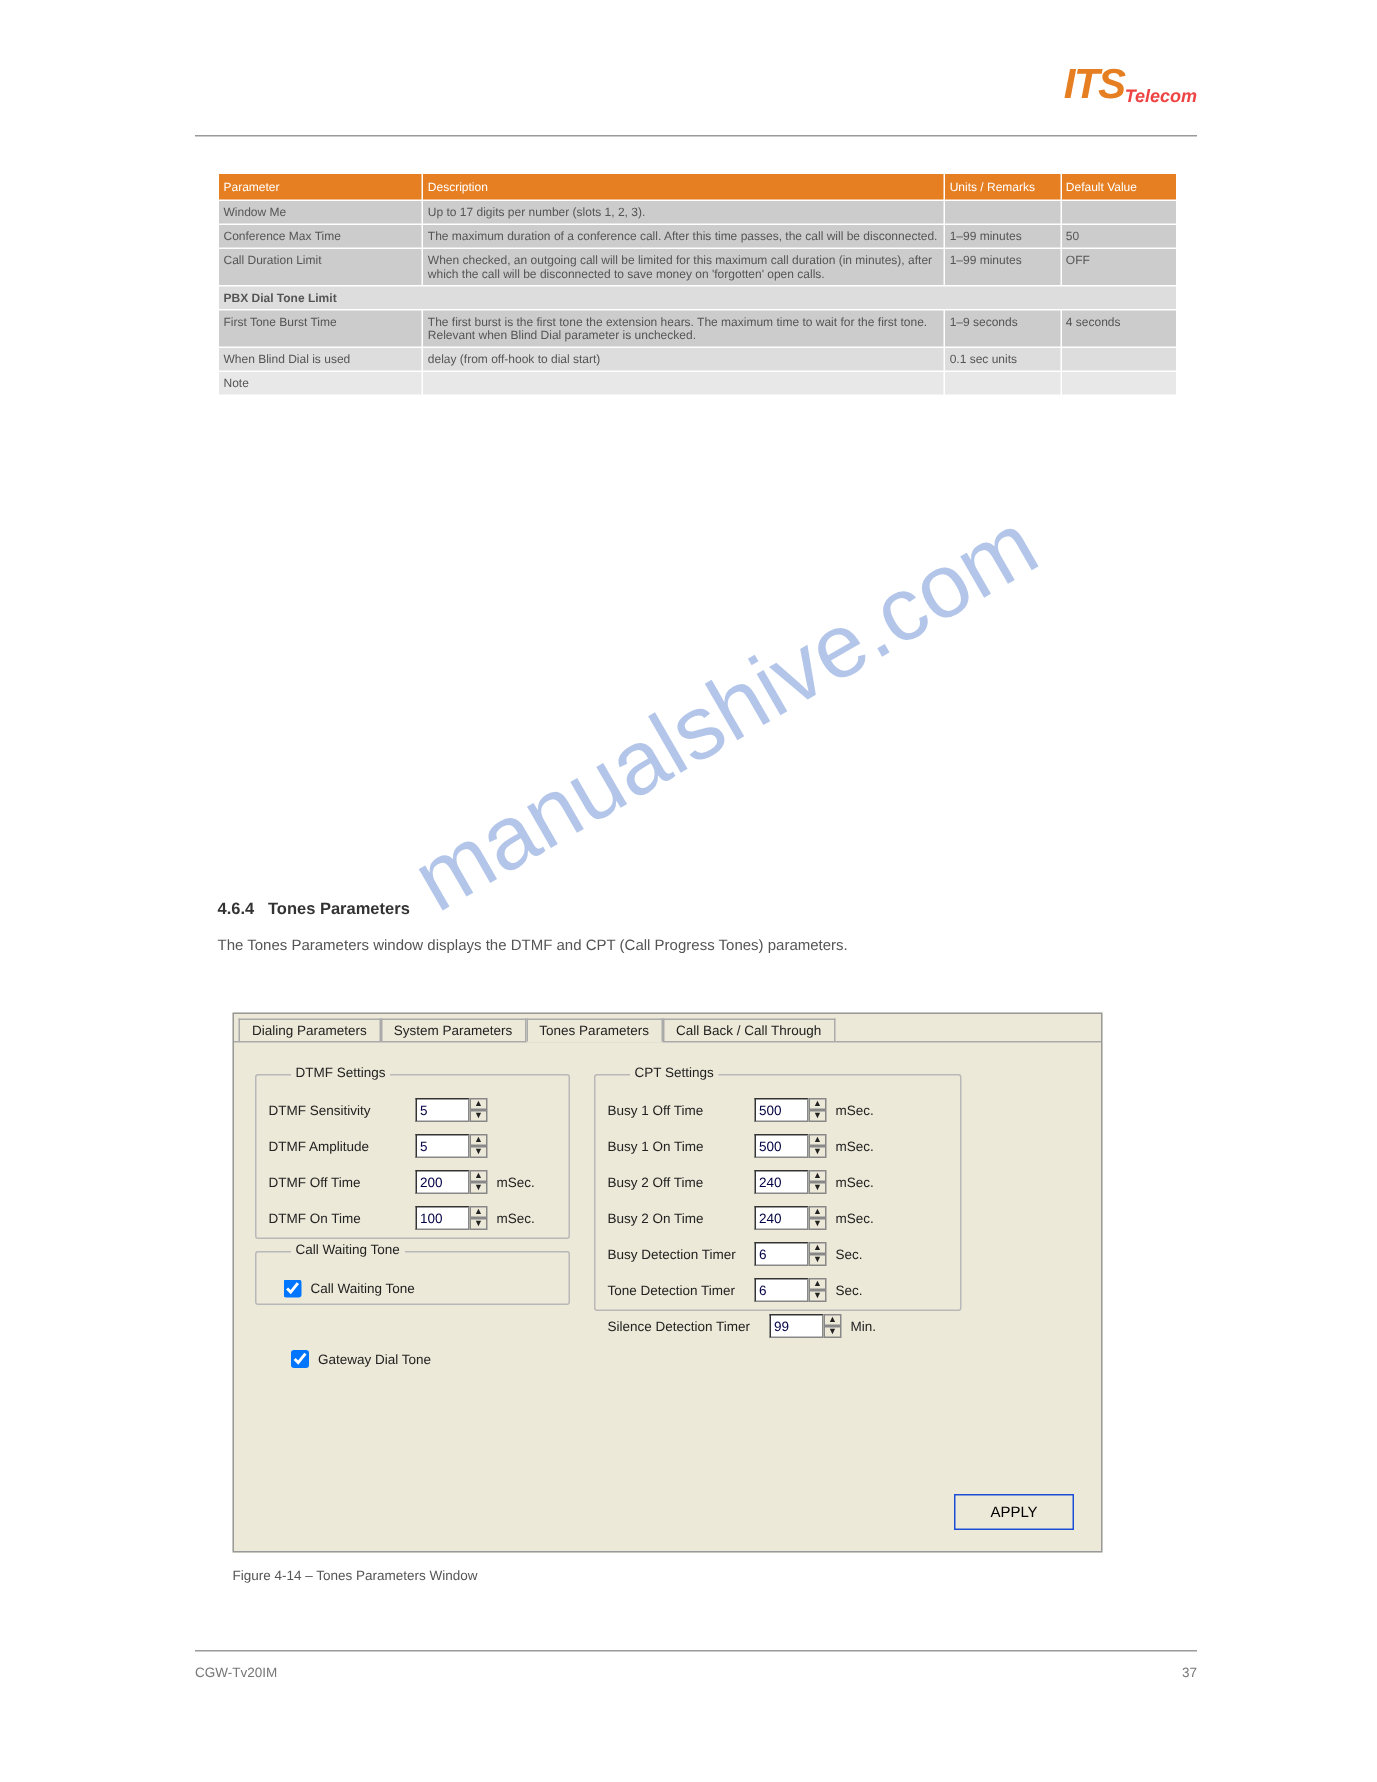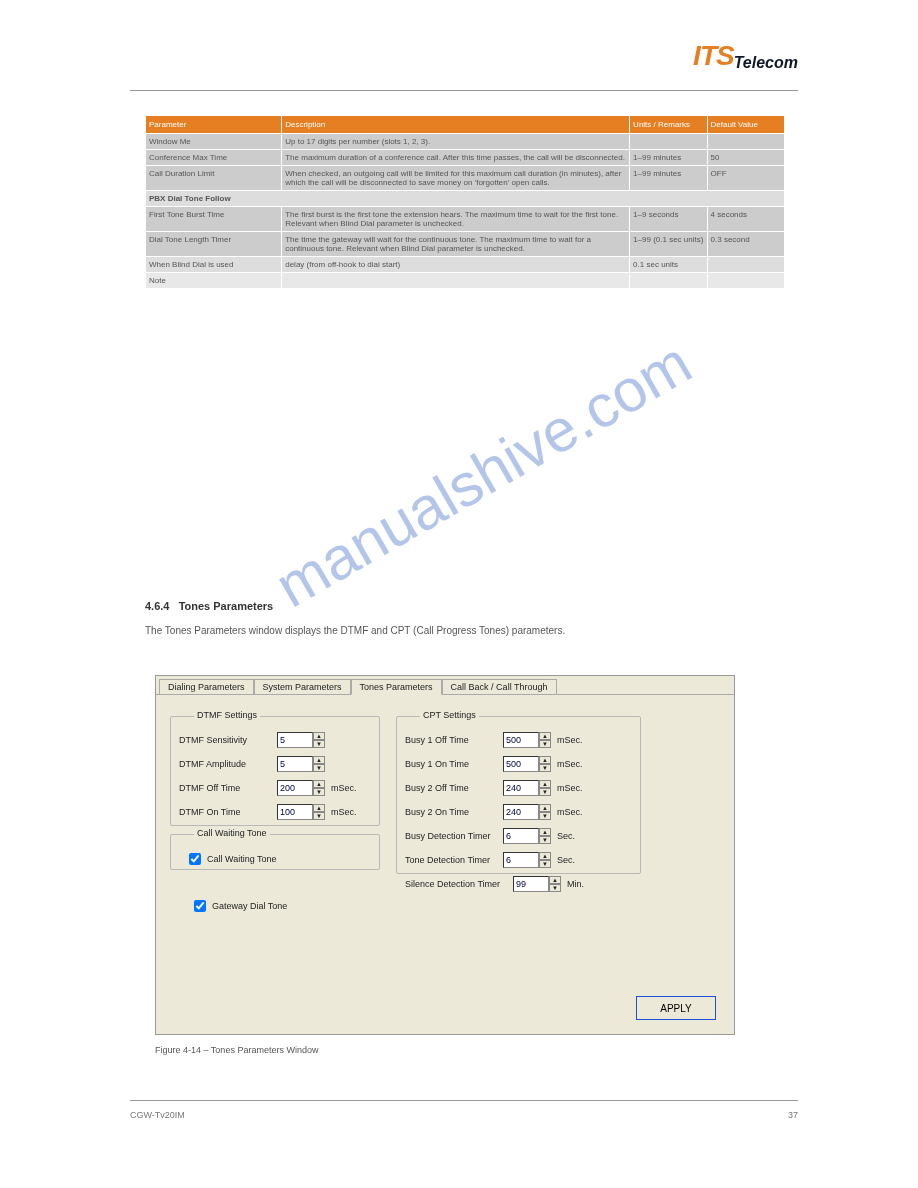--- a/index.html
+++ b/index.html
@@ -19,22 +19,22 @@
     font-family: Arial, sans-serif;
     font-weight: bold;
     font-style: italic;
   }
   .logo .its {
     color: #E67E22;
     font-size: 28px;
     letter-spacing: -1px;
   }
   .logo .telecom {
-    color: #0f172a;
-    font-size: 16px;
+    color: #ef4444;
+    font-size: 12px;
     font-style: italic;
     vertical-align: sub;
   }
   .hr-top {
     position: absolute;
     top: 90px;
     left: 130px;
     right: 120px;
     border-top: 1px solid #999;
   }
@@ -226,33 +226,27 @@
     <td>1–99 minutes</td>
     <td>50</td>
   </tr>
   <tr>
     <td>Call Duration Limit</td>
     <td>When checked, an outgoing call will be limited for this maximum call duration (in minutes), after which the call will be disconnected to save money on 'forgotten' open calls.</td>
     <td>1–99 minutes</td>
     <td>OFF</td>
   </tr>
   <tr class="sectionrow">
-        <td colspan="4">PBX Dial Tone Follow</td>
+        <td colspan="4">PBX Dial Tone Limit</td>
       </tr>
   <tr>
     <td>First Tone Burst Time</td>
     <td>The first burst is the first tone the extension hears. The maximum time to wait for the first tone. Relevant when Blind Dial parameter is unchecked.</td>
     <td>1–9 seconds</td>
     <td>4 seconds</td>
-  </tr>
-  <tr>
-    <td>Dial Tone Length Timer</td>
-    <td>The time the gateway will wait for the continuous tone. The maximum time to wait for a continuous tone. Relevant when Blind Dial parameter is unchecked.</td>
-    <td>1–99 (0.1 sec units)</td>
-    <td>0.3 second</td>
   </tr>
   <tr class="light">
     <td>When Blind Dial is used</td>
     <td>delay (from off-hook to dial start)</td>
     <td>0.1 sec units</td>
     <td></td>
   </tr>
   <tr class="lighter">
     <td>Note</td>
     <td></td>

